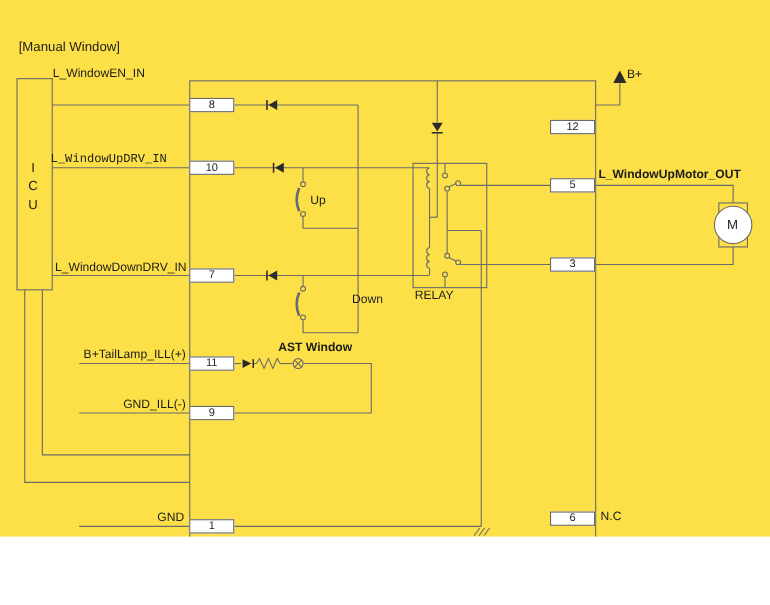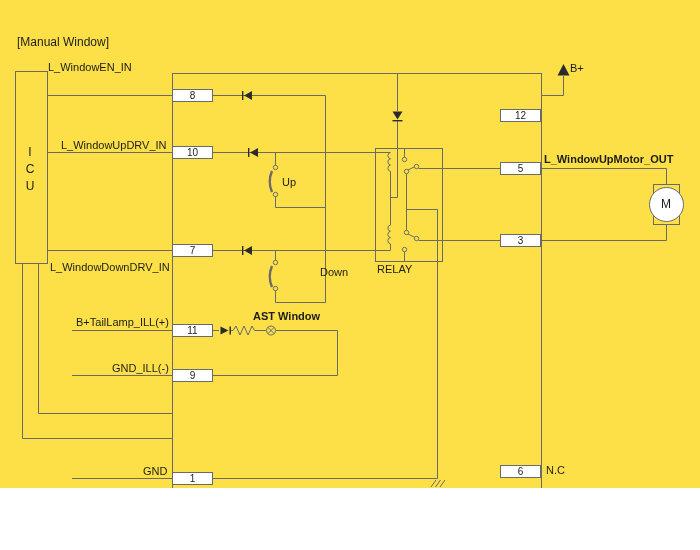--- a/index.html
+++ b/index.html
@@ -163,22 +163,22 @@
     </g>
   </svg>
 
   <div class="lbl title" style="left:17px;top:36px;">[Manual Window]</div>
 
   <div class="icu-letter" style="top:145px;">I</div>
   <div class="icu-letter" style="top:162px;">C</div>
   <div class="icu-letter" style="top:179px;">U</div>
 
   <div class="lbl" style="left:48px;top:61px;">L_WindowEN_IN</div>
-  <div class="lbl" style="left:61px;top:139px;">L_WindowUpDRV_IN</div>
-  <div class="lbl" style="left:50px;top:237px;margin-top:24px;">L_WindowDownDRV_IN</div>
+  <div class="lbl" style="left:46px;top:139px;font-family:Liberation Mono, monospace;">L_WindowUpDRV_IN</div>
+  <div class="lbl" style="left:50px;top:237px;">L_WindowDownDRV_IN</div>
   <div class="lbl" style="left:76px;top:316px;">B+TailLamp_ILL(+)</div>
   <div class="lbl" style="left:112px;top:362px;">GND_ILL(-)</div>
   <div class="lbl" style="left:143px;top:465px;">GND</div>
 
   <div class="lbl" style="left:570px;top:62px;">B+</div>
   <div class="lbl" style="left:544px;top:153px;font-weight:bold;">L_WindowUpMotor_OUT</div>
   <div class="lbl" style="left:546px;top:464px;">N.C</div>
 
   <div class="lbl" style="left:282px;top:176px;">Up</div>
   <div class="lbl" style="left:281px;top:266px;margin-left:39px;">Down</div>

